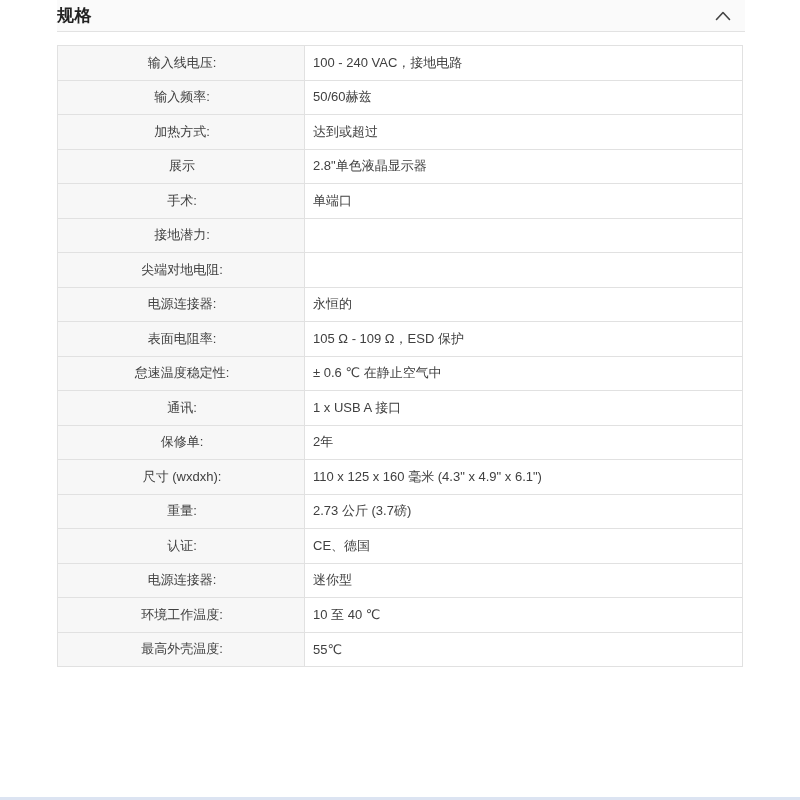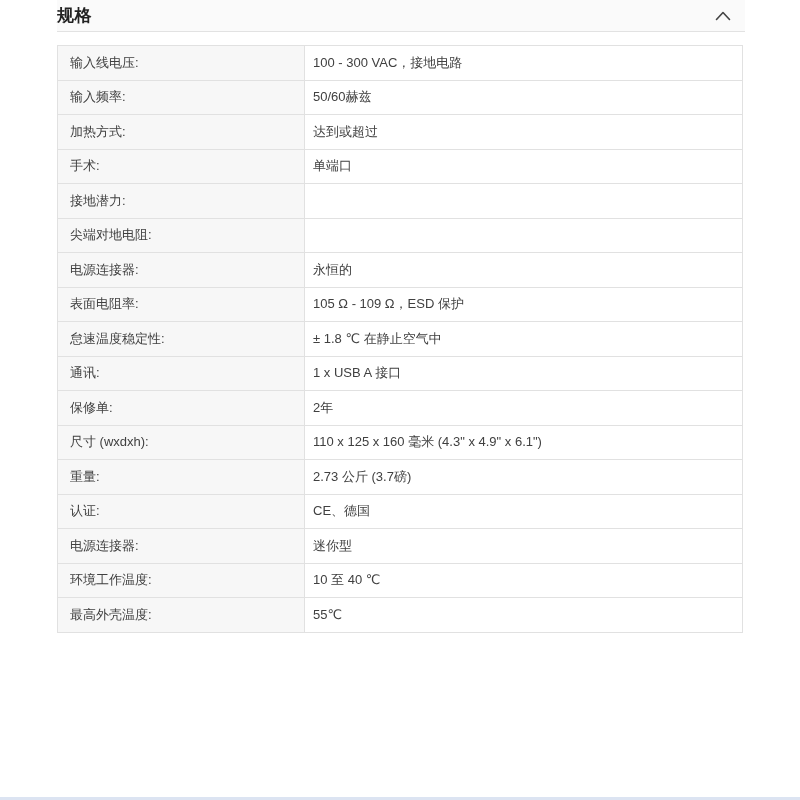--- a/index.html
+++ b/index.html
@@ -58,20 +58,21 @@
     border: 1px solid #e1e1e1;
     height: 33.5px;
     vertical-align: middle;
     white-space: nowrap;
     overflow: hidden;
   }
   td.label-cell {
     width: 224px;
     background: #f7f7f7;
     padding: 0 10px 0 12px;
+    text-align: center;
   }
   td.value-cell {
     background: #ffffff;
     padding: 0 10px 0 8px;
   }
   .bottom-strip {
     position: absolute;
     left: 0;
     bottom: 0;
     width: 800px;
@@ -91,29 +92,33 @@
         <svg width="16" height="10" viewBox="0 0 16 10" aria-hidden="true">
           <polyline points="1.5,8.5 8,1.5 14.5,8.5" fill="none" stroke="#444444" stroke-width="1.6" stroke-linecap="round" stroke-linejoin="round"></polyline>
         </svg>
       </span>
     </div>
 
     <table class="spec-table">
       <tbody>
           <tr>
             <td class="label-cell">输入线电压:</td>
-            <td class="value-cell">100 - 300 VAC，接地电路</td>
+            <td class="value-cell">100 - 240 VAC，接地电路</td>
           </tr>
           <tr>
             <td class="label-cell">输入频率:</td>
             <td class="value-cell">50/60赫兹</td>
           </tr>
           <tr>
             <td class="label-cell">加热方式:</td>
             <td class="value-cell">达到或超过</td>
+          </tr>
+          <tr>
+            <td class="label-cell">展示</td>
+            <td class="value-cell">2.8"单色液晶显示器</td>
           </tr>
           <tr>
             <td class="label-cell">手术:</td>
             <td class="value-cell">单端口</td>
           </tr>
           <tr>
             <td class="label-cell">接地潜力:</td>
             <td class="value-cell"></td>
           </tr>
           <tr>
@@ -123,21 +128,21 @@
           <tr>
             <td class="label-cell">电源连接器:</td>
             <td class="value-cell">永恒的</td>
           </tr>
           <tr>
             <td class="label-cell">表面电阻率:</td>
             <td class="value-cell">105 Ω - 109 Ω，ESD 保护</td>
           </tr>
           <tr>
             <td class="label-cell">怠速温度稳定性:</td>
-            <td class="value-cell">± 1.8 ℃ 在静止空气中</td>
+            <td class="value-cell">± 0.6 ℃ 在静止空气中</td>
           </tr>
           <tr>
             <td class="label-cell">通讯:</td>
             <td class="value-cell">1 x USB A 接口</td>
           </tr>
           <tr>
             <td class="label-cell">保修单:</td>
             <td class="value-cell">2年</td>
           </tr>
           <tr>

